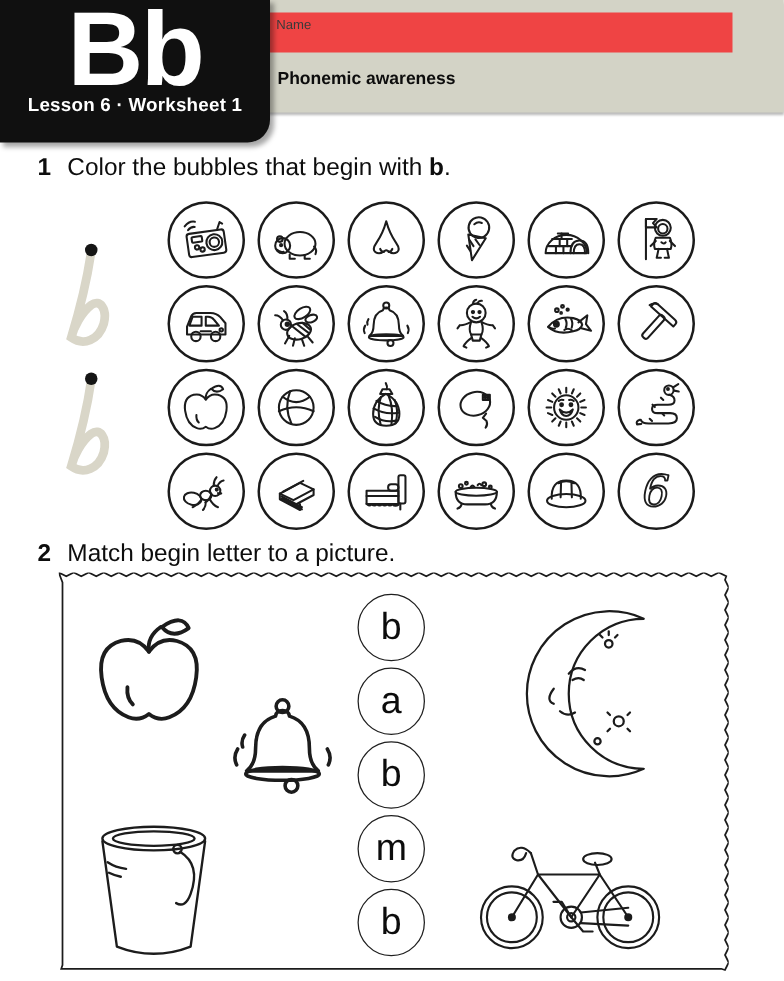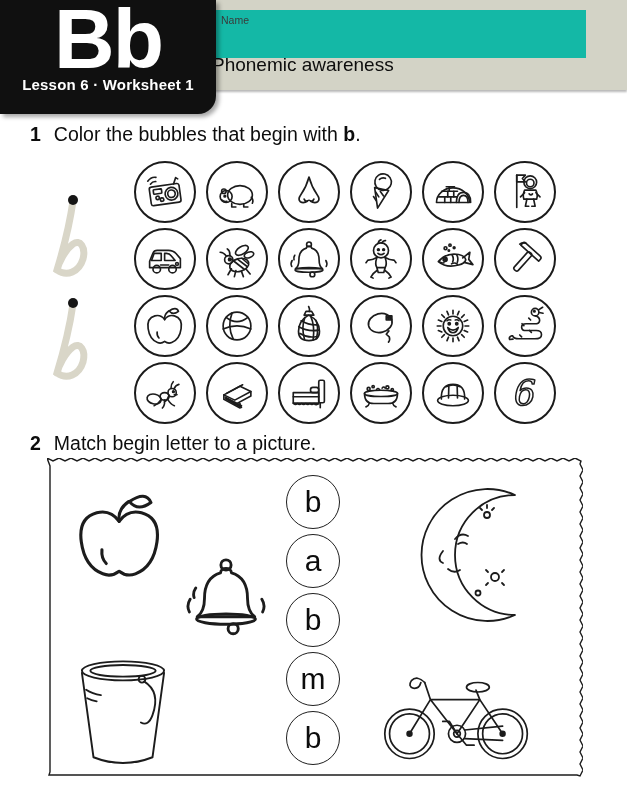--- a/index.html
+++ b/index.html
@@ -9,25 +9,25 @@
   }
   
   .band{position:absolute;left:0;top:0;width:627px;height:90px;background:#d3d3c6;
         box-shadow:0 2px 2px rgba(0,0,0,.28);}
   .brand{position:absolute;left:0;top:0;width:216px;height:114px;background:#101010;
          border-radius:0 0 18px 0;z-index:3;box-shadow:3px 3px 4px rgba(0,0,0,.35);
          display:flex;flex-direction:column;align-items:center;}
   .brand-letter{color:#fff;font-size:84px;font-weight:800;line-height:.95;margin-top:0;
                 letter-spacing:-2px;}
   .brand-sub{color:#fff;font-size:15px;font-weight:700;margin-top:-4px;letter-spacing:.2px;}
-  .namebox{position:absolute;left:212px;top:10px;width:374px;height:48px;background:#14b8a6;z-index:2;}
+  .namebox{position:absolute;left:212px;top:10px;width:374px;height:32px;background:#ef4444;z-index:2;}
   .namebox .lbl{display:block;font-size:10.5px;color:#3a3a3a;padding:4px 0 0 9px;}
   .namebox input{position:absolute;left:6px;top:16px;width:360px;height:18px;border:none;outline:none;
                  background:transparent;font-size:14px;font-family:"Liberation Sans",sans-serif;}
-  .subject{position:absolute;left:212px;top:54px;font-size:19px;font-weight:400;z-index:2;color:#0d0d0d;}
+  .subject{position:absolute;left:222px;top:54px;font-size:14px;font-weight:700;z-index:2;color:#0d0d0d;}
   
   .heading{position:absolute;display:flex;gap:13px;font-size:19.5px;color:#0d0d0d;z-index:2;}
   .heading .num{font-weight:700;}
   .heading b{font-weight:700;}
   
   .trace{position:absolute;width:58px;height:92px;z-index:1;}
   .bubble-grid{position:absolute;left:134px;top:161px;display:grid;z-index:2;
                grid-template-columns:repeat(6,62px);grid-auto-rows:62px;column-gap:10px;row-gap:5px;}
   .bubble{width:62px;height:62px;border:2px solid #1b1b1b;border-radius:50%;background:#fff;
           display:flex;align-items:center;justify-content:center;box-sizing:border-box;}

